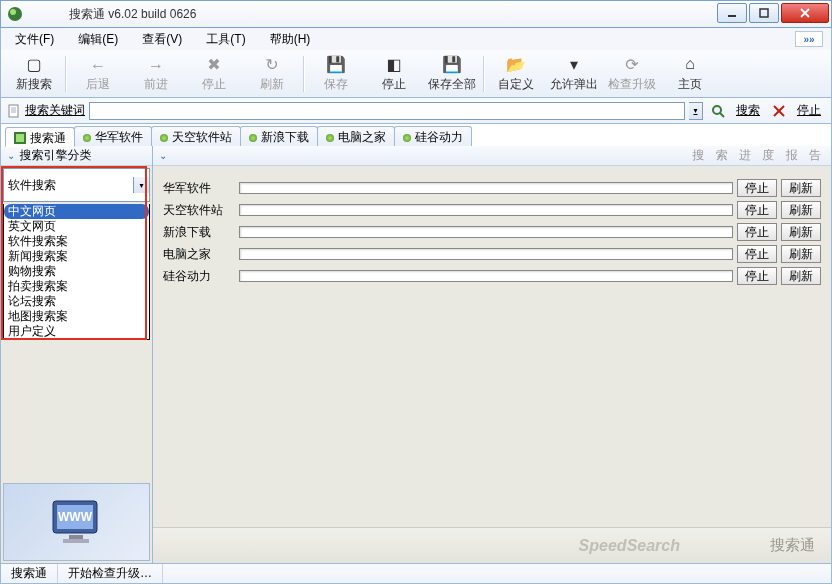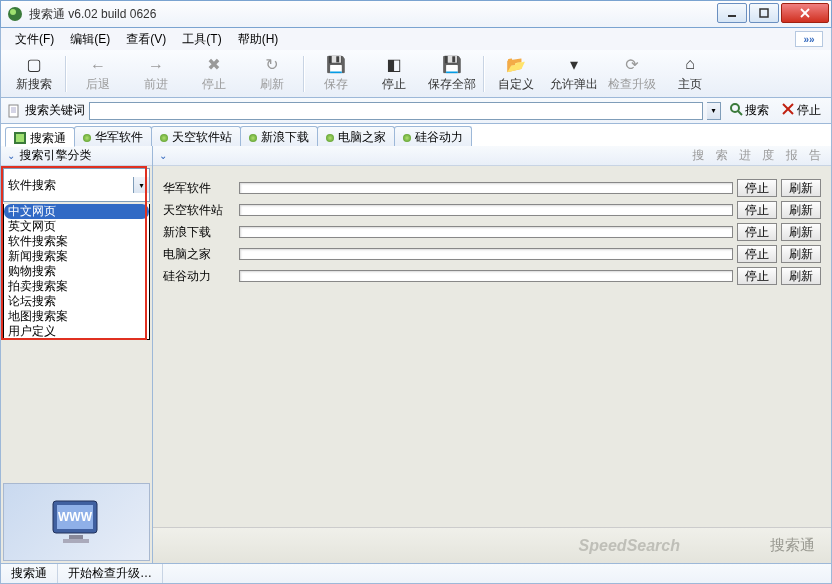--- a/index.html
+++ b/index.html
@@ -1,45 +1,45 @@
 <!DOCTYPE html>
 <html><head>
 <meta charset="utf-8">
 <style>
 * { box-sizing: border-box; margin: 0; padding: 0; font-family: "Microsoft YaHei", SimSun, sans-serif; font-size: 12px; }
 body { background: #fff; width: 832px; height: 584px; overflow: hidden; }
 
 
 .titlebar { height: 28px; background: linear-gradient(#fdfdfe, #eef3fa); border: 1px solid #7aa3d0; display: flex; align-items: center; padding: 0 0 0 6px; }
 .titlebar .app-icon { width: 16px; height: 16px; margin-right: 6px; }
-.titlebar .title { flex: 1; color: #333; }
+.titlebar .title { flex: 1; color: #333; margin-left: 40px; }
 .winbtns { display: flex; height: 100%; }
 .winbtn { width: 30px; height: 20px; margin-top: 2px; margin-right: 2px; border: 1px solid #6a8fc0; background: linear-gradient(#f5f9fd,#d6e5f5); display:flex; align-items:center; justify-content:center; border-radius: 2px; cursor: pointer;}
 .winbtn.close { width: 48px; background: linear-gradient(#f08080,#d03020); border-color:#a02010; color:#fff;}
 .winbtn svg { width:10px; height:10px; }
 
 
-.menubar { height: 22px; border-left:1px solid #9db8d8; border-right:1px solid #9db8d8; background:#f4f6fb; display:flex; align-items:center; padding: 0 8px; gap:4px; }
+.menubar { height: 22px; border-left:1px solid #9db8d8; border-right:1px solid #9db8d8; background:#f4f6fb; display:flex; align-items:center; padding: 0 8px; gap:12px; }
 .menubar span { padding: 2px 6px; }
 .menubar .spacer { flex:1; }
 .menubar .expand { width:28px; height:16px; border:1px solid #b6c8e0; background:#fff; display:flex; align-items:center; justify-content:center; color:#356abf; font-weight:bold; font-size:10px;}
 
 
 .toolbar { height: 48px; border:1px solid #9db8d8; border-top:none; background: linear-gradient(#fafcff,#e9eff8); display:flex; align-items:center; padding:0 4px; }
 .tbbtn { width:58px; height:44px; display:flex; flex-direction:column; align-items:center; justify-content:center; gap:2px; color:#333; cursor:pointer; }
 .tbbtn.disabled { color:#9a9a9a; cursor:default;}
 .tbbtn .ico { width:20px; height:20px; display:flex; align-items:center; justify-content:center; font-size:16px;}
 .tbsep { width:2px; height:36px; border-left:1px solid #c8d4e4; border-right:1px solid #fff; margin:0 2px;}
 
 
-.searchrow { height:26px; border-left:1px solid #9db8d8; border-right:1px solid #9db8d8; border-bottom:1px solid #9db8d8; background: linear-gradient(#f7fafd,#eef3fa); display:flex; align-items:center; padding:0 6px; gap:4px;}
+.searchrow { height:26px; border-left:1px solid #9db8d8; border-right:1px solid #9db8d8; border-bottom:1px solid #9db8d8; background: linear-gradient(#f7fafd,#eef3fa); display:flex; align-items:center; padding:0 6px; gap:4px;text-decoration:underline;}
 .searchrow .lbl { display:flex; align-items:center; gap:4px;}
 .searchrow input { flex:1; height:18px; border:1px solid #7f9db9; padding:0 4px; background:#fff;}
 .searchrow .dd { width:14px; height:18px; border:1px solid #7f9db9; border-left:none; background:linear-gradient(#f0f4fa,#dbe5f1); display:flex; align-items:center; justify-content:center; font-size:8px; cursor:pointer;}
-.searchrow .act { display:flex; gap:2px; padding:0 4px; cursor:pointer;}
+.searchrow .act { display:flex; align-items:center; gap:11px; padding:0 4px; cursor:pointer;}
 
 
 .tabrow { height:22px; border-left:1px solid #9db8d8; border-right:1px solid #9db8d8; background:#fff; display:flex; align-items:flex-end; padding-left:4px;}
 .tab { height:20px; padding:2px 8px 0 8px; border:1px solid #9db8d8; border-bottom:none; background:linear-gradient(#f7fafd,#e9eff8); display:flex; align-items:center; gap:4px; margin-right:-1px; cursor:pointer; border-top-left-radius:3px; border-top-right-radius:3px;}
 .tab.active { background:#fff; position:relative; z-index:2; border-bottom:1px solid #fff; margin-bottom:-1px;}
 .tab .dot { width:8px; height:8px; border-radius:50%; background:radial-gradient(#b0e070,#4a9020); }
 .tab .sqico { width:12px; height:12px; }
 
 
 .content { display:flex; border:1px solid #9db8d8; border-top:none; height: calc(584px - 28px - 22px - 48px - 26px - 22px - 20px); }

